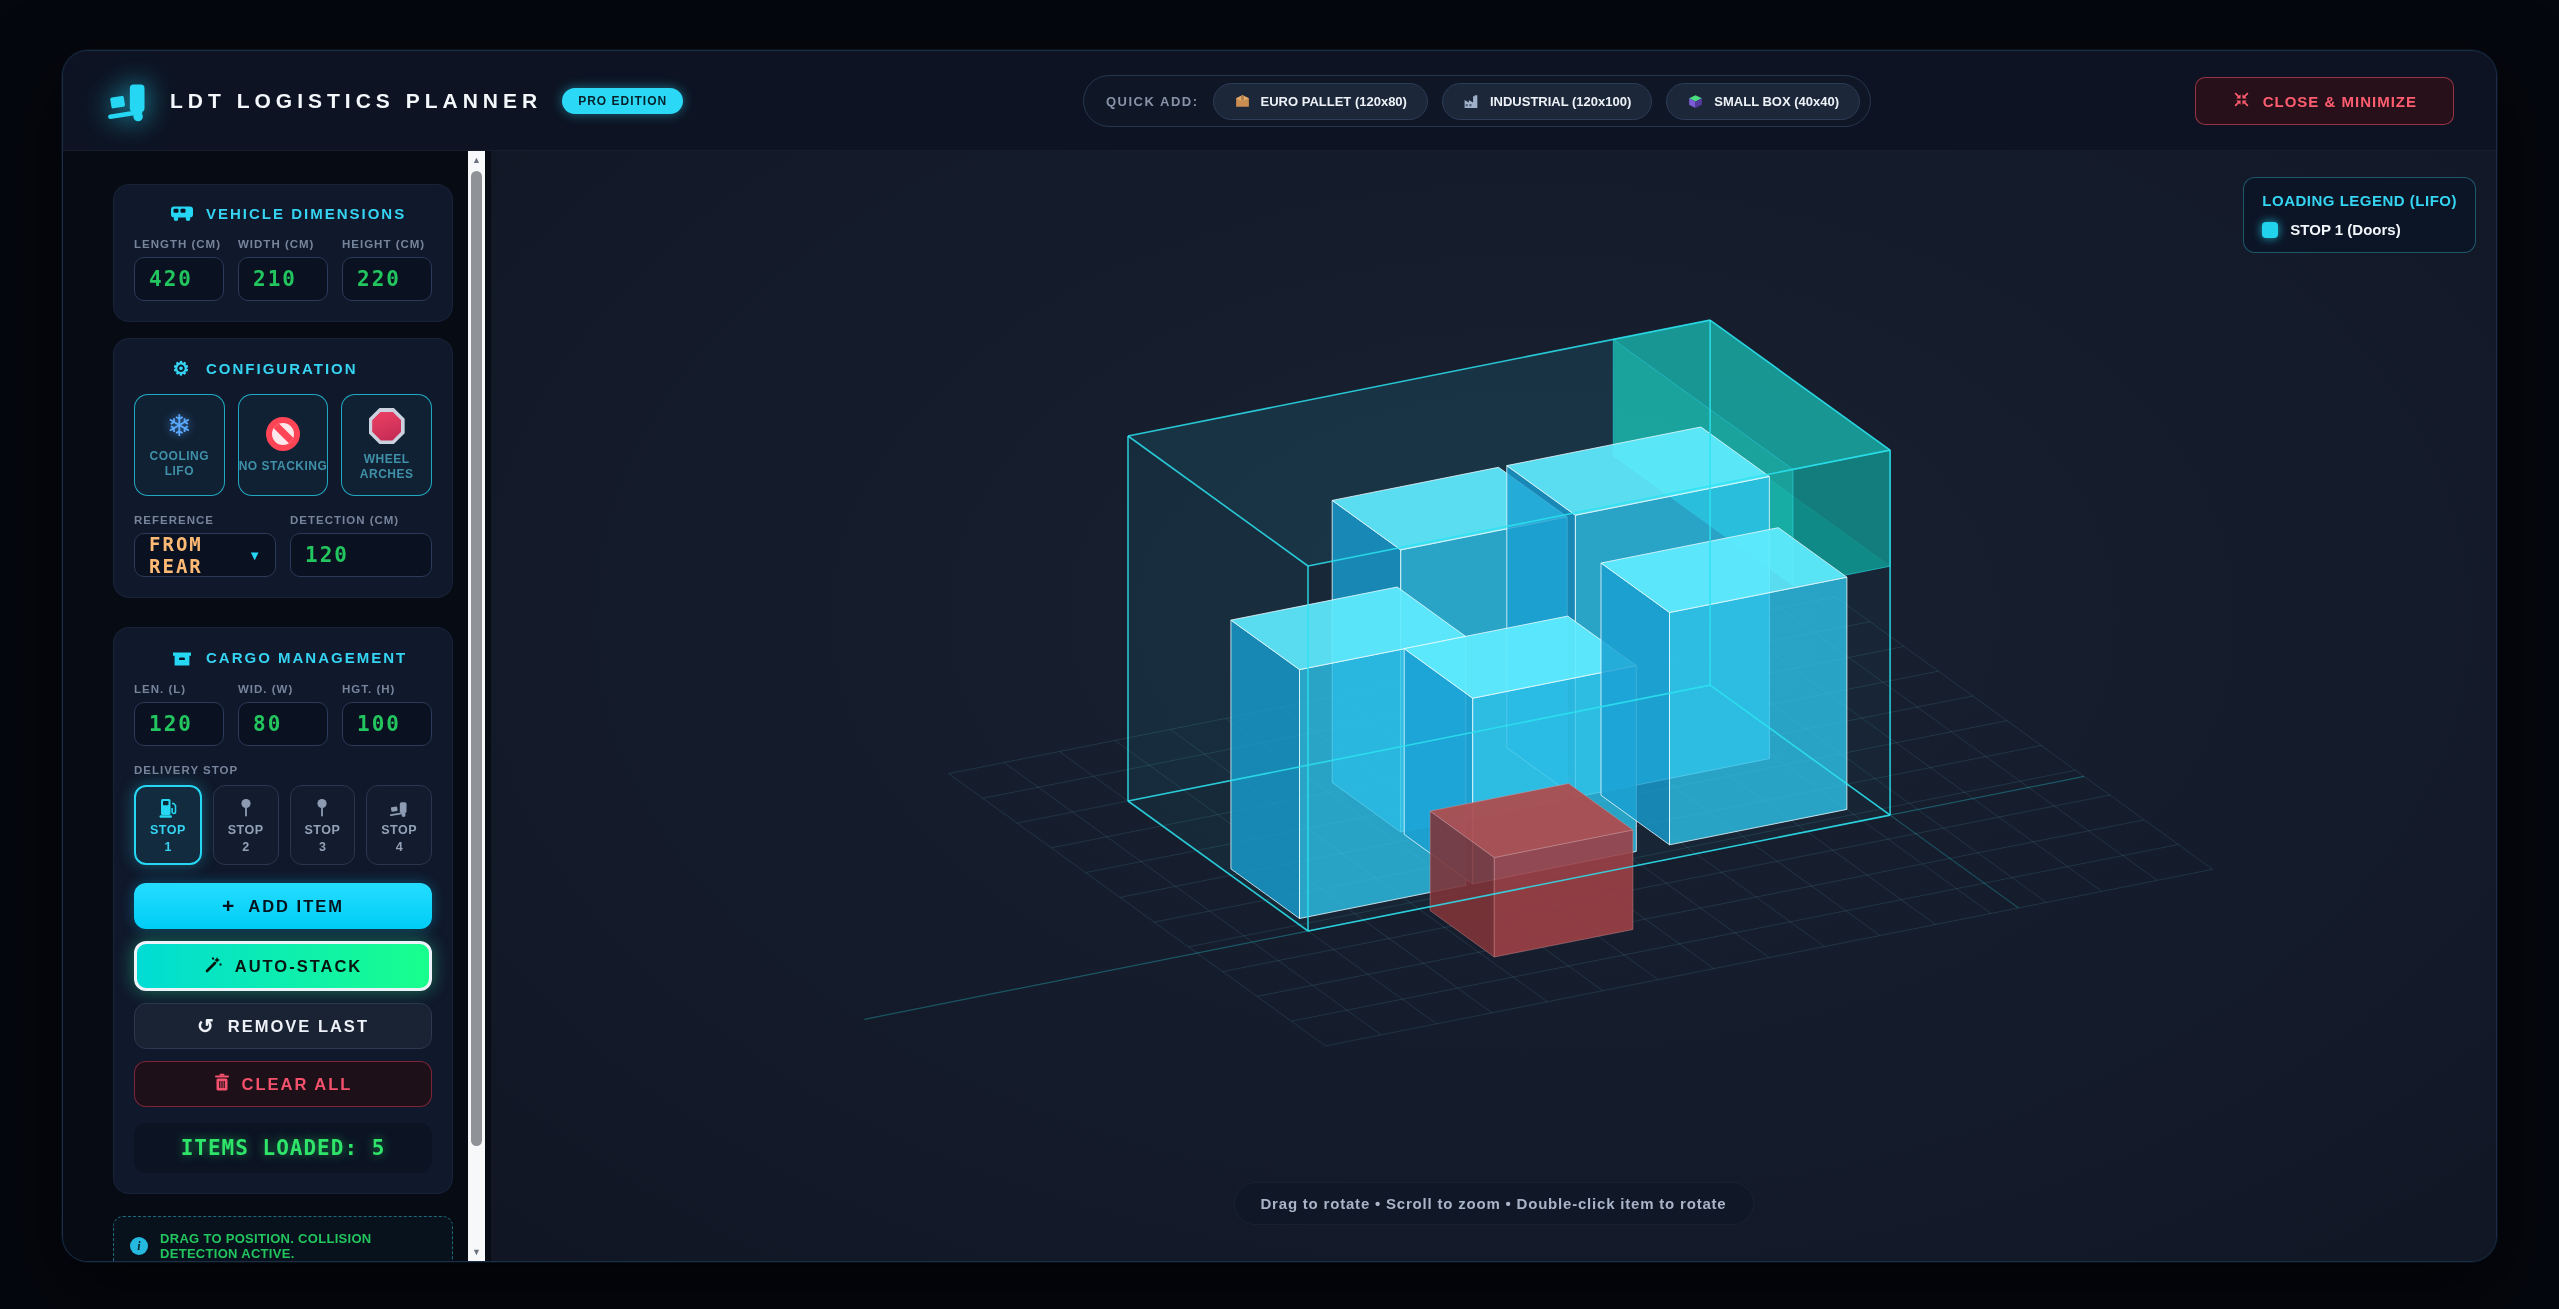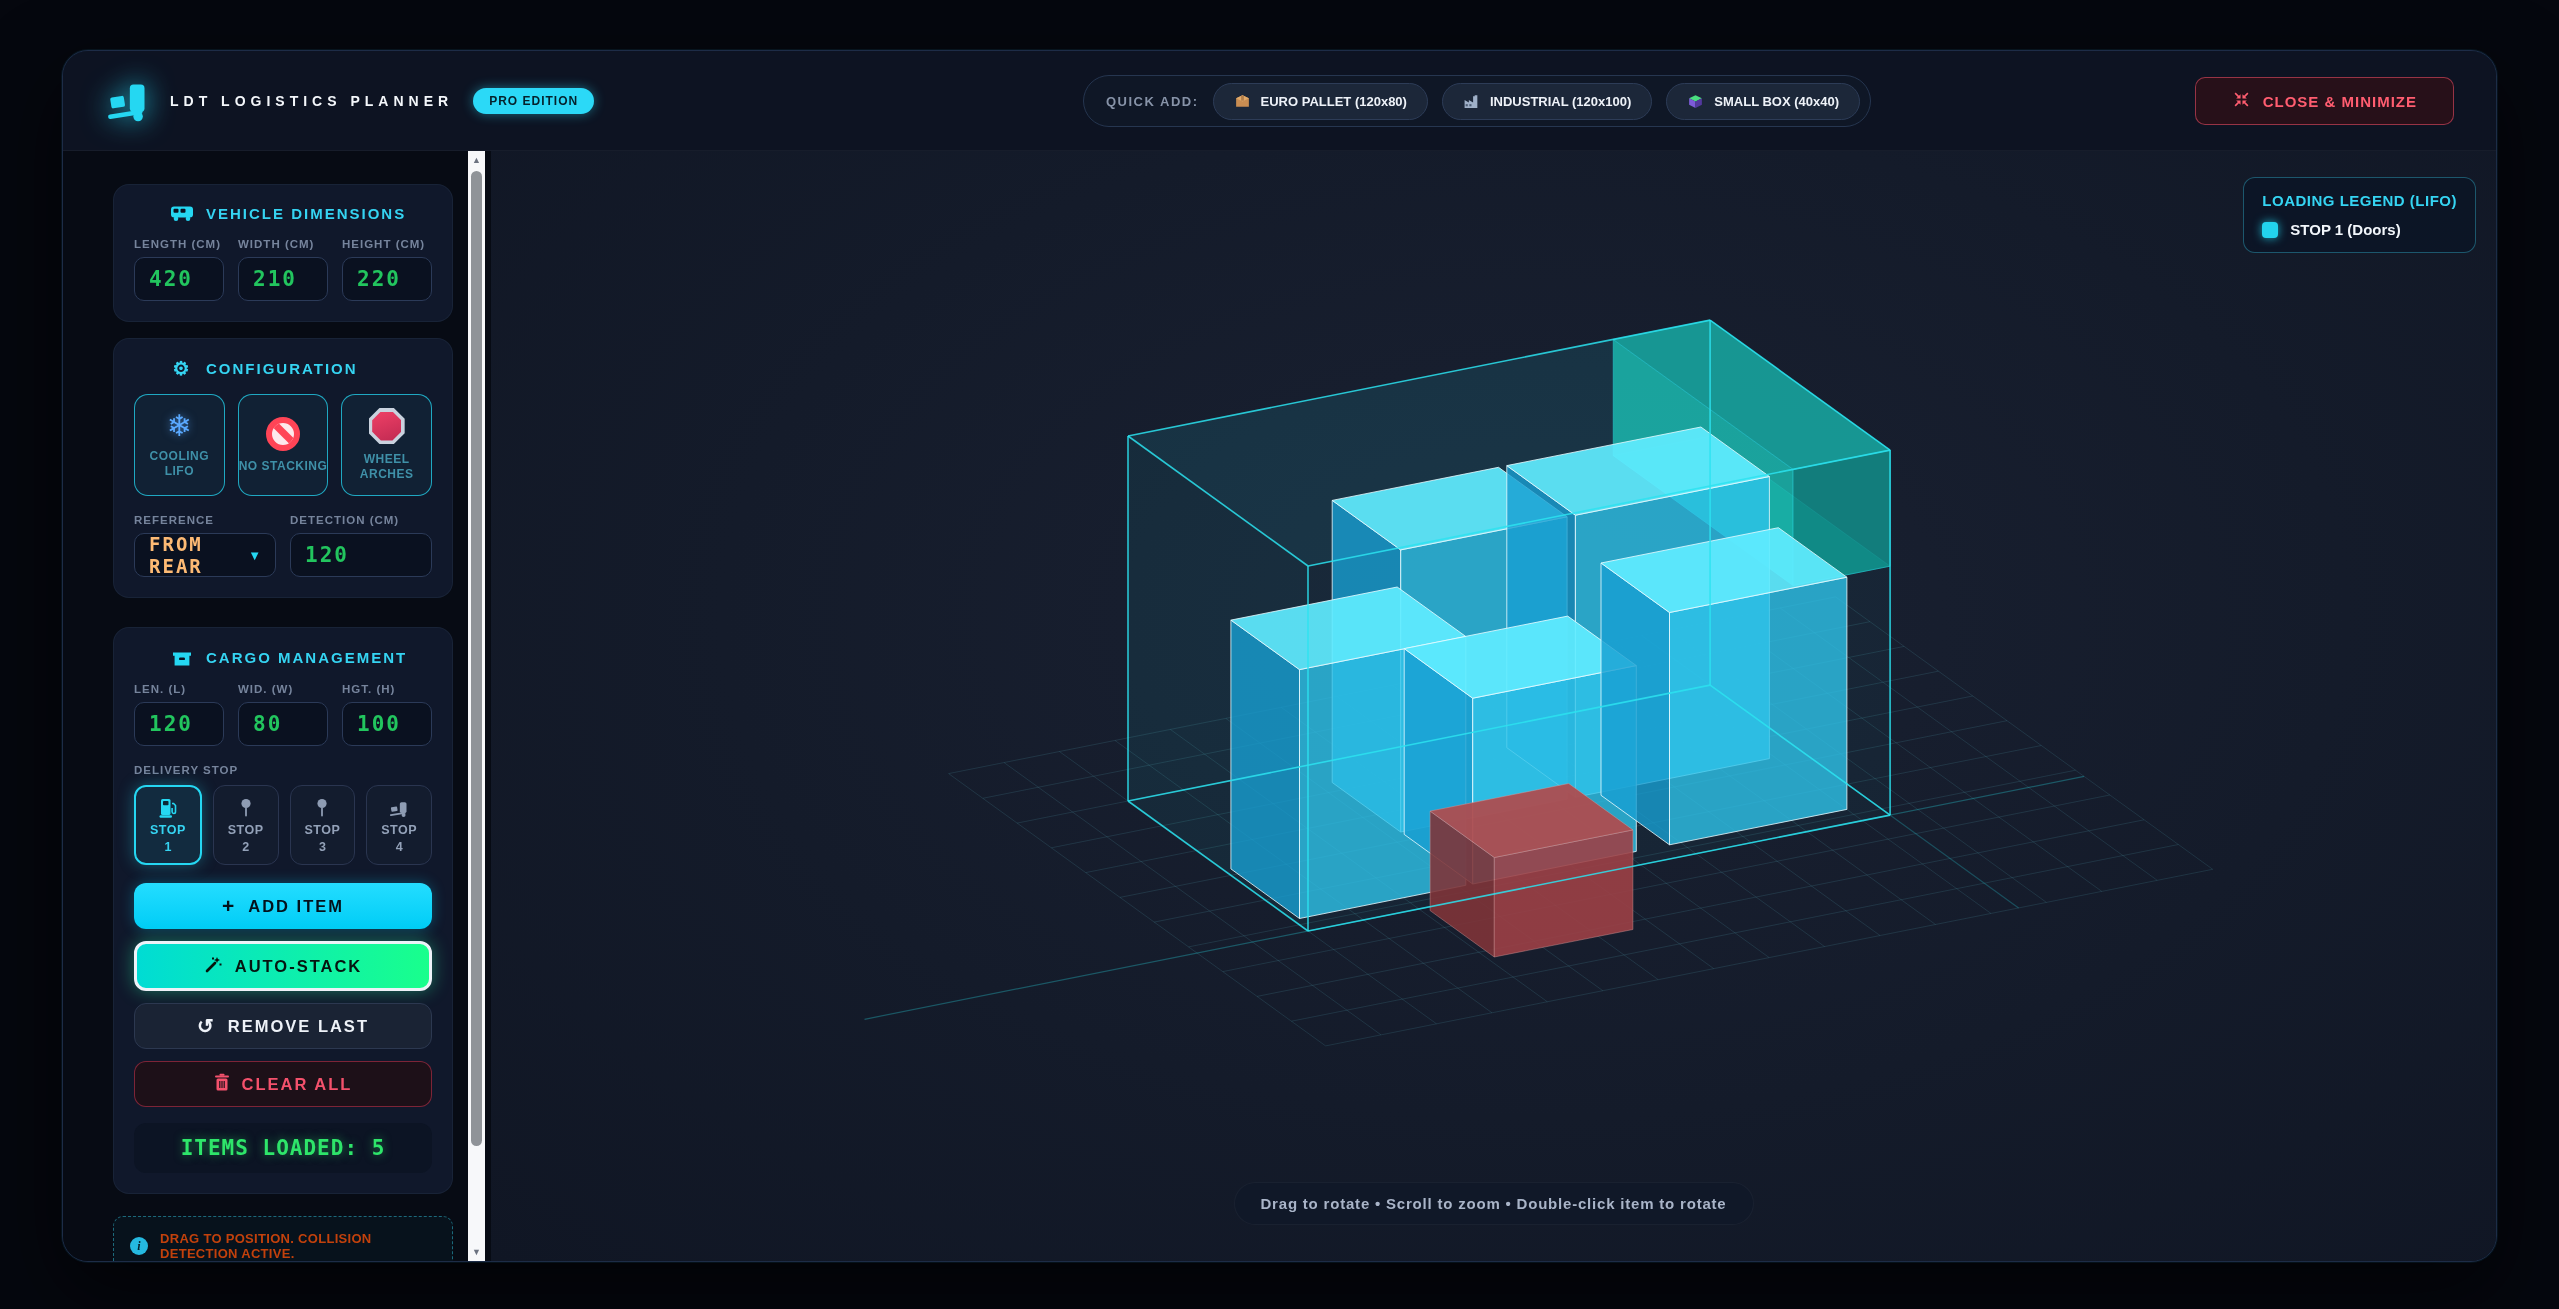--- a/index.html
+++ b/index.html
@@ -10,21 +10,21 @@
     background:#0b1120; border:1px solid #1d2c47; border-radius:26px; overflow:hidden;
     box-shadow:0 0 0 1px rgba(56,189,248,0.08), 0 30px 80px rgba(0,0,0,0.6),
       inset 0 1px 0 rgba(90,200,255,0.14); }
 
   
   .header { position:absolute; left:0; top:0; right:0; height:100px;
     border-bottom:1px solid rgba(255,255,255,0.045); background:#0d1322; }
   .brand { position:absolute; left:43px; top:0; height:100px; display:flex; align-items:center; gap:20px; }
   .logo { width:44px; height:44px; display:flex; align-items:center; justify-content:center;
     filter:drop-shadow(0 0 14px rgba(37,215,242,0.85)); }
-  .app-title { color:#f4f7fb; font-size:14px; font-weight:bold; letter-spacing:5px; }
+  .app-title { color:#f4f7fb; font-size:21px; font-weight:bold; letter-spacing:5px; }
   .badge { background:#2bd9f7; color:#05222c; font-size:12px; font-weight:bold; letter-spacing:1px;
     border-radius:999px; padding:6px 16px; box-shadow:0 0 12px rgba(43,217,247,0.45); }
 
   .quickadd { position:absolute; left:1020px; top:24px; height:52px; display:flex; align-items:center;
     gap:14px; padding:0 10px 0 22px; background:#0f1726; border:1px solid #263650; border-radius:999px; }
   .qa-label { color:#8793a8; font-size:13px; font-weight:bold; letter-spacing:1.5px; }
   .qa-btn { display:flex; align-items:center; gap:10px; background:#1c2739; border:1px solid #2d3c57;
     border-radius:999px; padding:9px 20px; color:#eef2f8; font-size:13px; font-weight:bold; cursor:pointer; }
   .qa-btn svg { display:block; }
 
@@ -95,21 +95,21 @@
   .status-panel { height:50px; background:#0c1424; border-radius:12px; display:flex; align-items:center;
     justify-content:center; margin-top:16px; }
   .status-text { color:#2ee56a; font-family:"DejaVu Sans Mono", monospace; font-size:21px;
     font-weight:bold; letter-spacing:1px; text-shadow:0 0 10px rgba(46,229,106,0.5); }
 
   .side-hint { margin-top:22px; border:1.5px dashed rgba(57,214,242,0.45); border-radius:10px;
     background:rgba(37,215,242,0.04); padding:14px 16px; display:flex; align-items:center; gap:12px; }
   .info-dot { width:18px; height:18px; min-width:18px; border-radius:50%; background:#25b9e0;
     color:#04202b; font-size:12px; font-weight:bold; display:flex; align-items:center;
     justify-content:center; font-family:"Liberation Serif", serif; font-style:italic; }
-  .side-hint-text { color:#c2410c; font-size:13px; font-weight:bold; letter-spacing:0.3px; }
+  .side-hint-text { color:#22c55e; font-size:13px; font-weight:bold; letter-spacing:0.3px; }
 
   
   .scrollbar { position:absolute; left:405px; top:100px; bottom:0; width:17px; background:#f7f8fa; }
   .sb-arrow { position:absolute; left:0; width:17px; height:18px; color:#6b7280; font-size:9px;
     display:flex; align-items:center; justify-content:center; cursor:pointer; }
   .sb-up { top:0; }
   .sb-down { bottom:0; }
   .sb-thumb { position:absolute; left:3px; width:11px; top:20px; height:calc(100% - 135px);
     background:#8f9398; border-radius:7px; cursor:pointer; }
 

